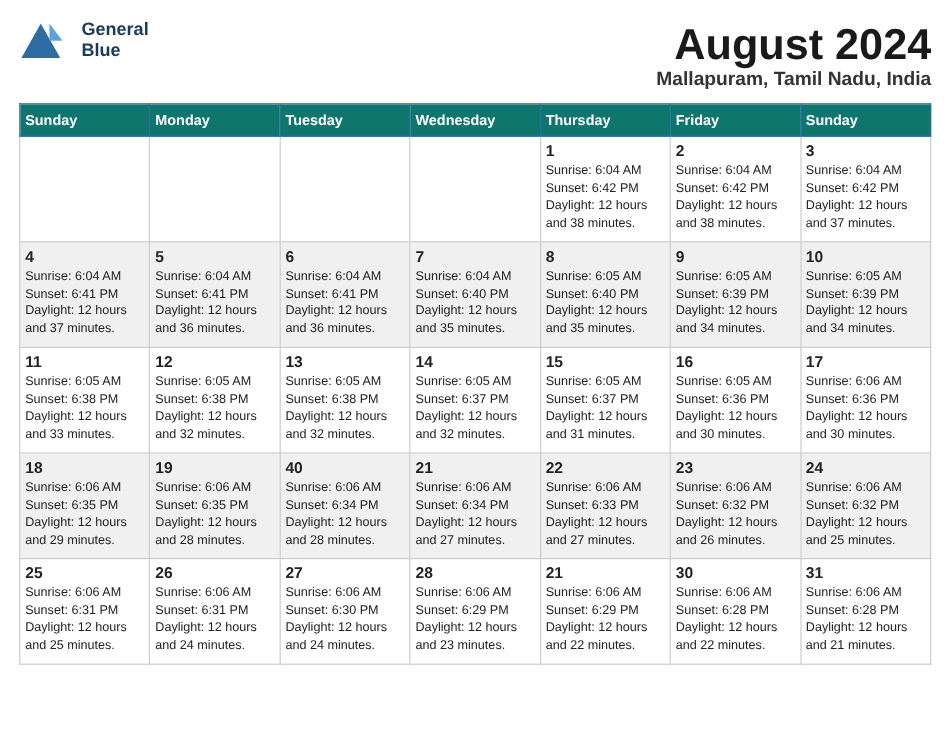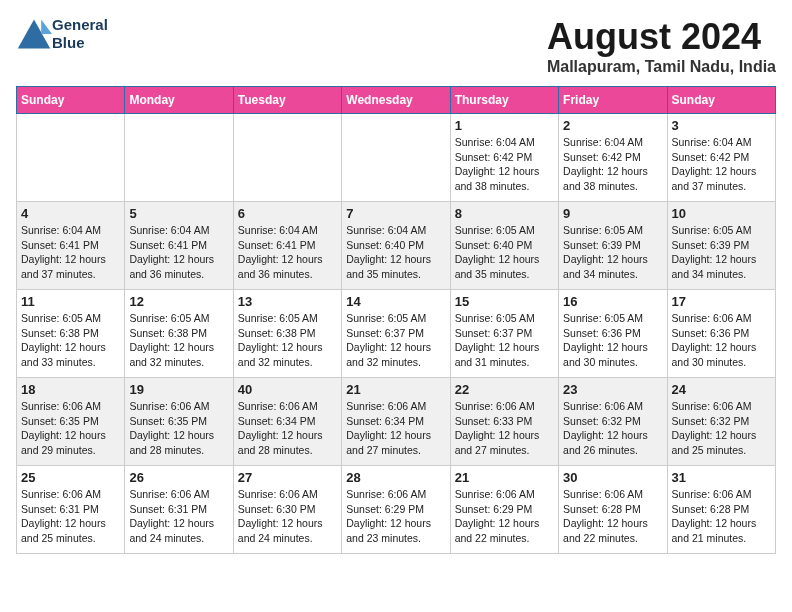--- a/index.html
+++ b/index.html
@@ -12,52 +12,52 @@
     }
     .header-area {
       display: flex;
       justify-content: space-between;
       align-items: flex-start;
       margin-bottom: 10px;
     }
     .logo {
       display: flex;
       align-items: center;
-      gap: 0;
+      gap: 16px;
     }
     .logo-text {
       font-size: 15px;
       font-weight: bold;
       color: #1a3a5c;
       line-height: 1.2;
     }
     .logo-icon {
       width: 36px;
       height: 36px;
     }
     .title-area {
-      text-align: left;
+      text-align: right;
     }
     .main-title {
       font-size: 36px;
       font-weight: bold;
       color: #1a1a1a;
     }
     .subtitle {
       font-size: 16px;
       color: #333;
       font-weight: bold;
     }
     table {
       width: 100%;
       border-collapse: collapse;
       font-size: 11px;
     }
     thead tr {
-      background: #ec4899;
+      background: #0f766e;
       color: #fff;
     }
     thead th {
       padding: 6px 4px;
       font-weight: bold;
       font-size: 12px;
       text-align: left;
       border: 1px solid #2e6da4;
     }
     tbody tr {

